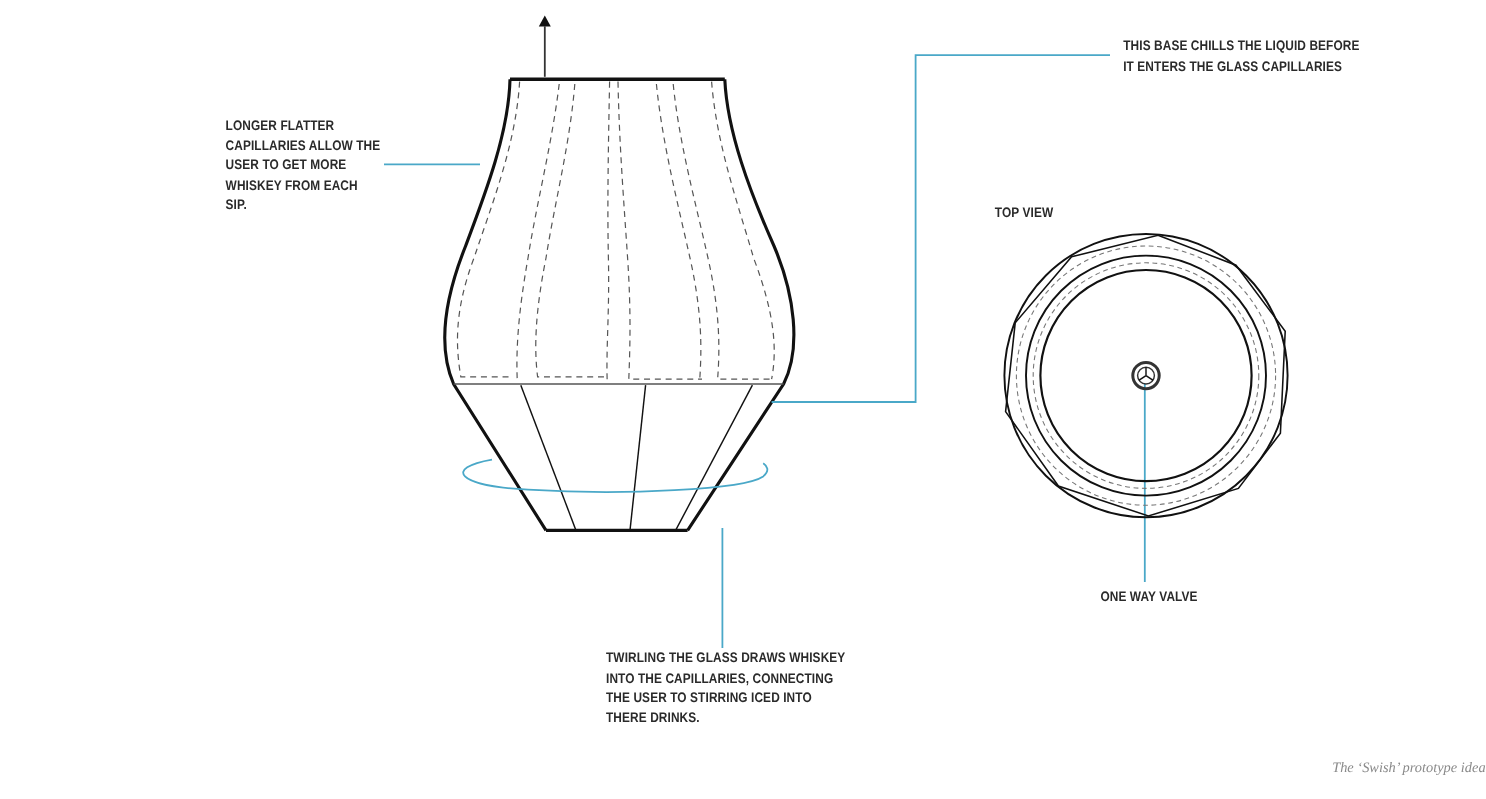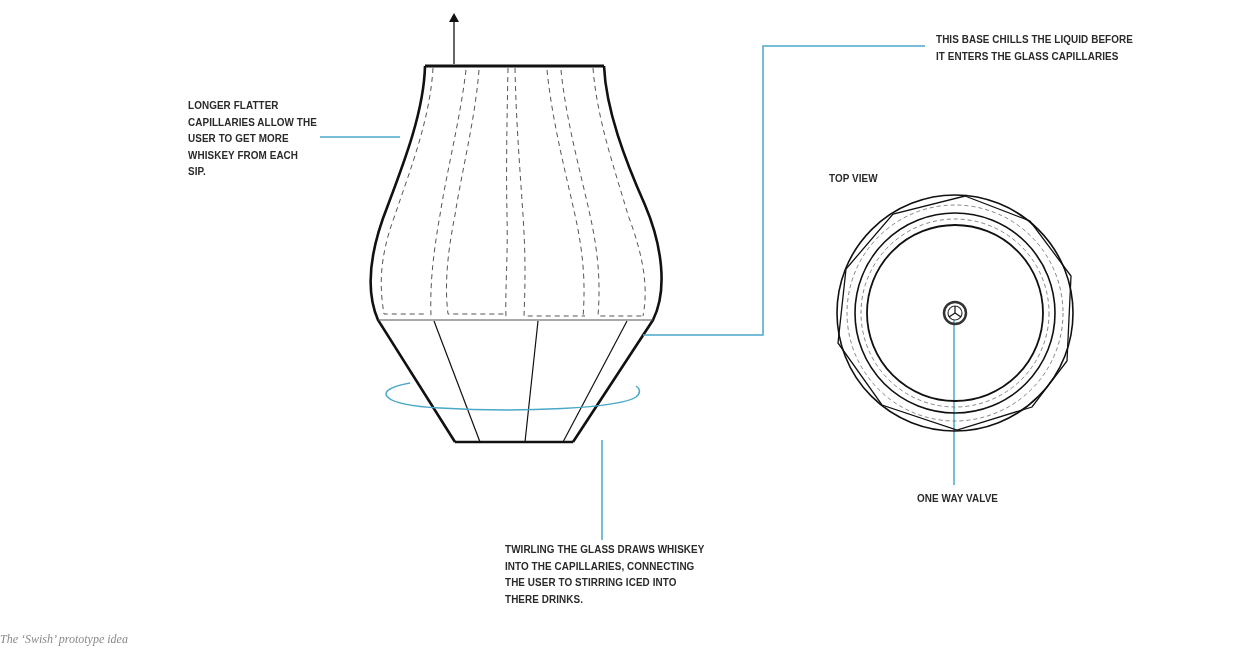--- a/index.html
+++ b/index.html
@@ -15,21 +15,21 @@
     letter-spacing: 0.1px;
     transform: scaleX(0.86);
     transform-origin: left top;
     white-space: nowrap;
   }
   .label .line { display: block; }
   .caption {
     position: absolute;
     left: 0; width: 1238px;
     top: 632px;
-    text-align: left;
+    text-align: right;
     font-family: "Liberation Serif", serif;
     font-style: italic;
     font-size: 12px;
     color: #8a8a8a;
   }
   svg { position: absolute; left: 0; top: 0; }
 </style>
 </head>
 <body>
 

